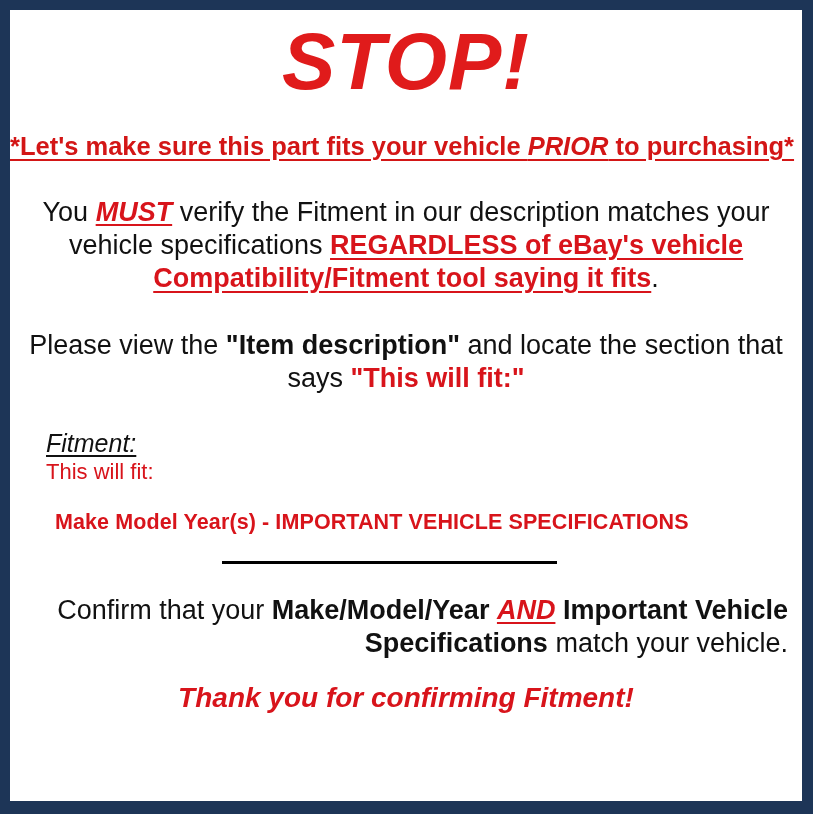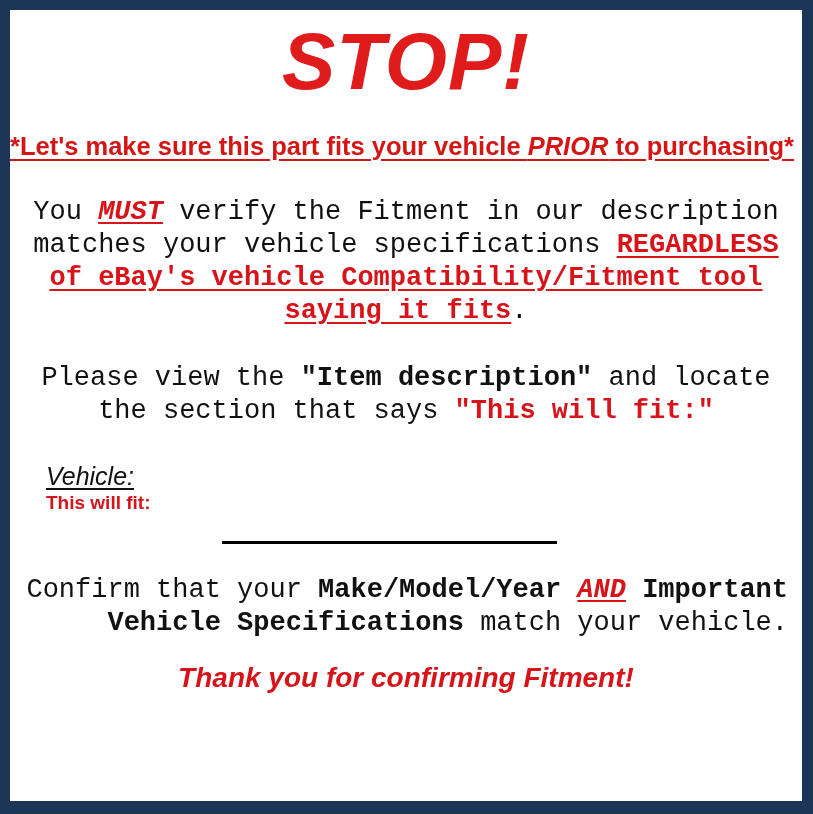--- a/index.html
+++ b/index.html
@@ -61,21 +61,20 @@
   }
 
   
   .para {
     text-align: center;
     color: #111111;
     font-size: 27px;
     line-height: 1.22;
     margin: 0;
     padding: 0 14px;
-    font-family: Liberation Mono, monospace;
   }
   .p-must      { padding-top: 36px; }
   .p-itemdesc  { padding-top: 34px; }
   .p-confirm   { padding-top: 30px; text-align: right; }
   .p-vin       { padding-top: 34px; }
   .b            { font-weight: bold; }
   .biu-red {
     font-weight: bold;
     font-style: italic;
     color: #d8141b;
@@ -104,22 +103,22 @@
     font-size: 25px;
     font-style: italic;
     text-decoration: underline;
     text-underline-offset: 3px;
     line-height: 1.15;
     margin: 0;
     display: inline-block;
   }
   .example-fit {
     color: #d8141b;
-    font-size: 19px;
-    font-weight: bold;
+    font-size: 22px;
+    font-weight: normal;
     line-height: 1.1;
     margin: 0;
     padding-top: 3px;
   }
   .example-spec {
     color: #d8141b;
     font-size: 21.5px;
     font-weight: bold;
     line-height: 1.1;
     margin: 0;
@@ -161,23 +160,24 @@
     <div class="headline">STOP!</div>
 
     <div class="subhead"><span>*Let's make sure this part fits your vehicle </span><span class="ital">PRIOR</span><span> to purchasing*</span></div>
 
     <div class="para p-must"><span>You </span><span class="biu-red">MUST</span><span> verify the Fitment in our description matches your vehicle specifications </span><span class="bu-red">REGARDLESS of eBay's vehicle Compatibility/Fitment tool saying it fits</span><span>.</span></div>
 
     <div class="para p-itemdesc"><span>Please view the </span><span class="b">"Item description"</span><span> and locate the section that says </span><span class="b-red">"This will fit:"</span></div>
 
     <div class="example-block">
       <div>
-        <span class="example-label">Vehicle:</span>
+        <span class="example-label">Fitment:</span>
       </div>
       <div class="example-fit">This will fit:</div>
+      <div class="example-spec">Make Model Year(s) - IMPORTANT VEHICLE SPECIFICATIONS</div>
     </div>
 
     <div class="divider-wrap">
       <div class="divider"></div>
     </div>
 
     <div class="para p-confirm"><span>Confirm that your </span><span class="b">Make/Model/Year</span><span> </span><span class="biu-red">AND</span><span> </span><span class="b">Important Vehicle Specifications</span><span> match your vehicle.</span></div>
 
 
     <div class="thanks">Thank you for confirming Fitment!</div>

